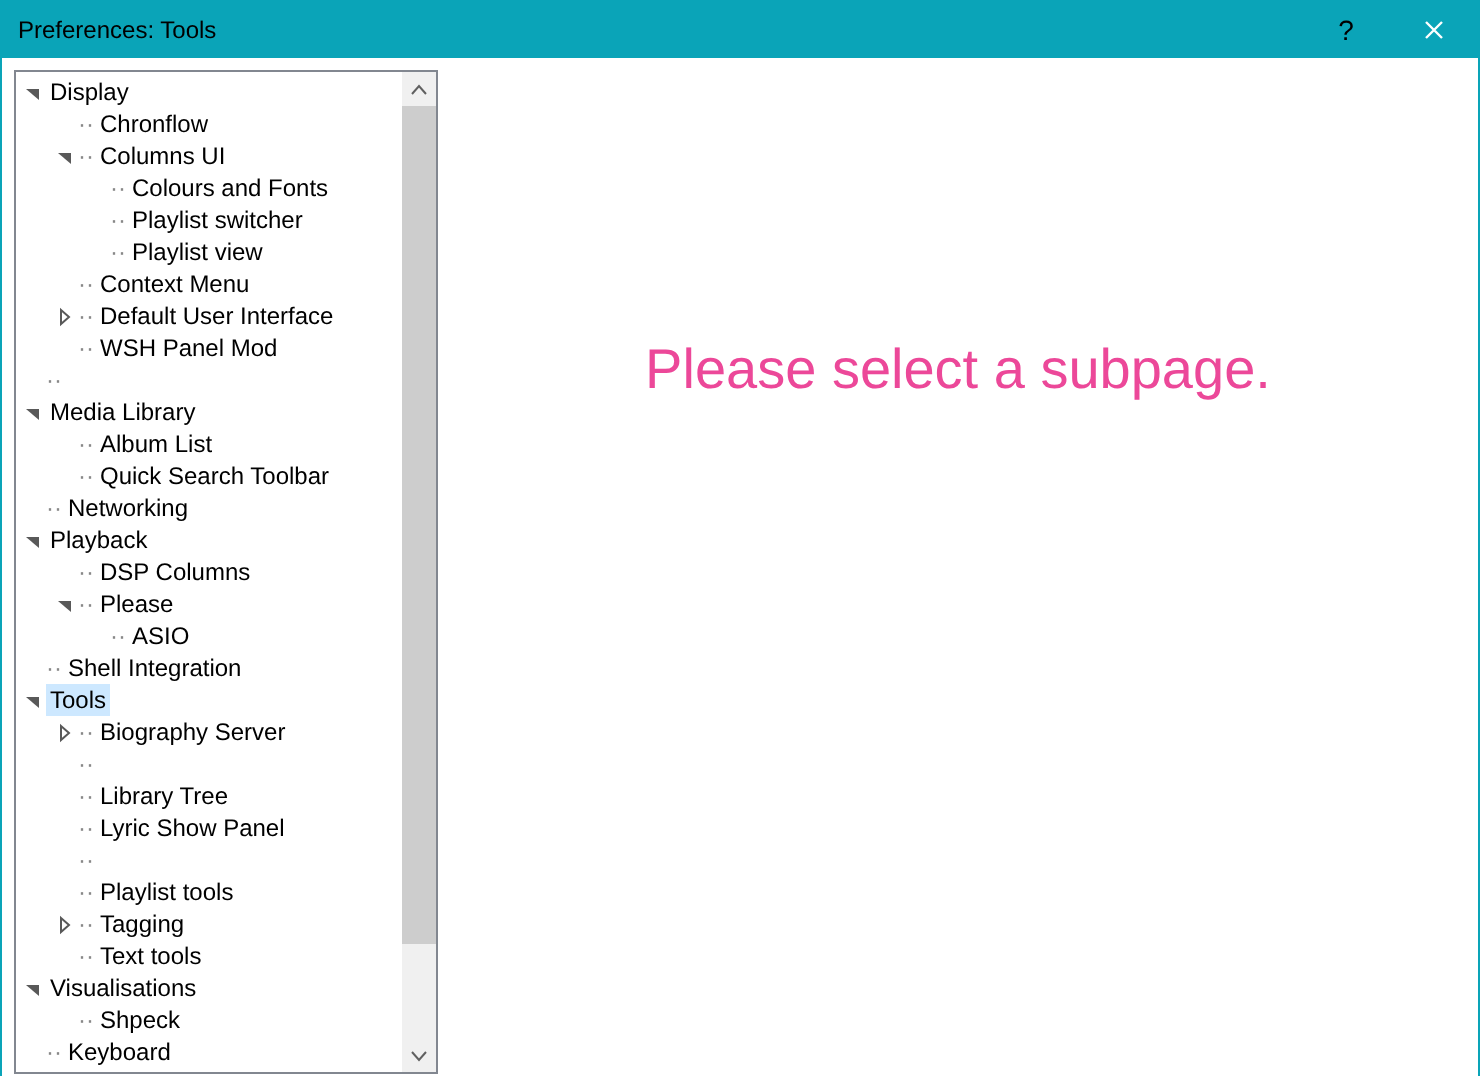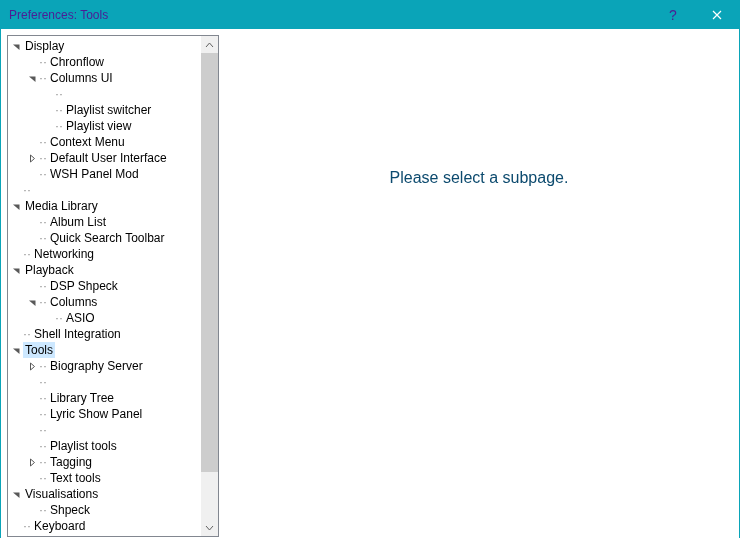--- a/index.html
+++ b/index.html
@@ -14,21 +14,21 @@
     width: 740px;
     height: 538px;
     border: 1px solid #0aa4b8;
     box-sizing: border-box;
     display: flex;
     flex-direction: column;
   }
   .titlebar {
     height: 28px;
     background: #0aa4b8;
-    color: #4c1d95;
+    color: #000000;
     display: flex;
     align-items: center;
     padding: 0 0 0 8px;
     font-size: 12px;
   }
   .titlebar .title {
     flex: 1;
   }
   .titlebar .btn {
     width: 44px;
@@ -86,22 +86,22 @@
   }
   .content {
     flex: 1;
     position: relative;
   }
   .placeholder {
     position: absolute;
     left: 0; right: 0;
     top: 134px;
     text-align: center;
-    font-size: 16px;
-    color: #0c4a6e;
+    font-size: 28px;
+    color: #ec4899;
   }
   
   .sb {
     width: 17px;
     background: #f0f0f0;
     display: flex;
     flex-direction: column;
     border-left: 0;
   }
   .sb .arrow {
@@ -170,20 +170,21 @@
                 </svg>
               </span>
               <span class="dash">··</span>
               <span class="lbl">Columns UI</span>
             </div>
             <div class="tree-item">
               <span style="display: inline-block; width: 16px;"></span>
               <span style="display: inline-block; width: 16px;"></span>
               <span class="exp"></span>
               <span class="dash">··</span>
+              <span class="lbl">Colours and Fonts</span>
             </div>
             <div class="tree-item">
               <span style="display: inline-block; width: 16px;"></span>
               <span style="display: inline-block; width: 16px;"></span>
               <span class="exp"></span>
               <span class="dash">··</span>
               <span class="lbl">Playlist switcher</span>
             </div>
             <div class="tree-item">
               <span style="display: inline-block; width: 16px;"></span>
@@ -248,31 +249,31 @@
                 <svg width="9" height="9" viewBox="0 0 9 9">
                   <path d="M1 2.5 L7.5 2.5 L7.5 8 Z" fill="#595959"></path>
                 </svg>
               </span>
               <span class="lbl">Playback</span>
             </div>
             <div class="tree-item">
               <span style="display: inline-block; width: 16px;"></span>
               <span class="exp"></span>
               <span class="dash">··</span>
-              <span class="lbl">DSP Shpeck</span>
-            </div>
-            <div class="tree-item">
-              <span style="display: inline-block; width: 16px;"></span>
-              <span class="exp">
-                <svg width="9" height="9" viewBox="0 0 9 9">
-                  <path d="M1 2.5 L7.5 2.5 L7.5 8 Z" fill="#595959"></path>
-                </svg>
-              </span>
-              <span class="dash">··</span>
-              <span class="lbl">Columns</span>
+              <span class="lbl">DSP Columns</span>
+            </div>
+            <div class="tree-item">
+              <span style="display: inline-block; width: 16px;"></span>
+              <span class="exp">
+                <svg width="9" height="9" viewBox="0 0 9 9">
+                  <path d="M1 2.5 L7.5 2.5 L7.5 8 Z" fill="#595959"></path>
+                </svg>
+              </span>
+              <span class="dash">··</span>
+              <span class="lbl">Please</span>
             </div>
             <div class="tree-item">
               <span style="display: inline-block; width: 16px;"></span>
               <span style="display: inline-block; width: 16px;"></span>
               <span class="exp"></span>
               <span class="dash">··</span>
               <span class="lbl">ASIO</span>
             </div>
             <div class="tree-item">
               <span class="exp"></span>

